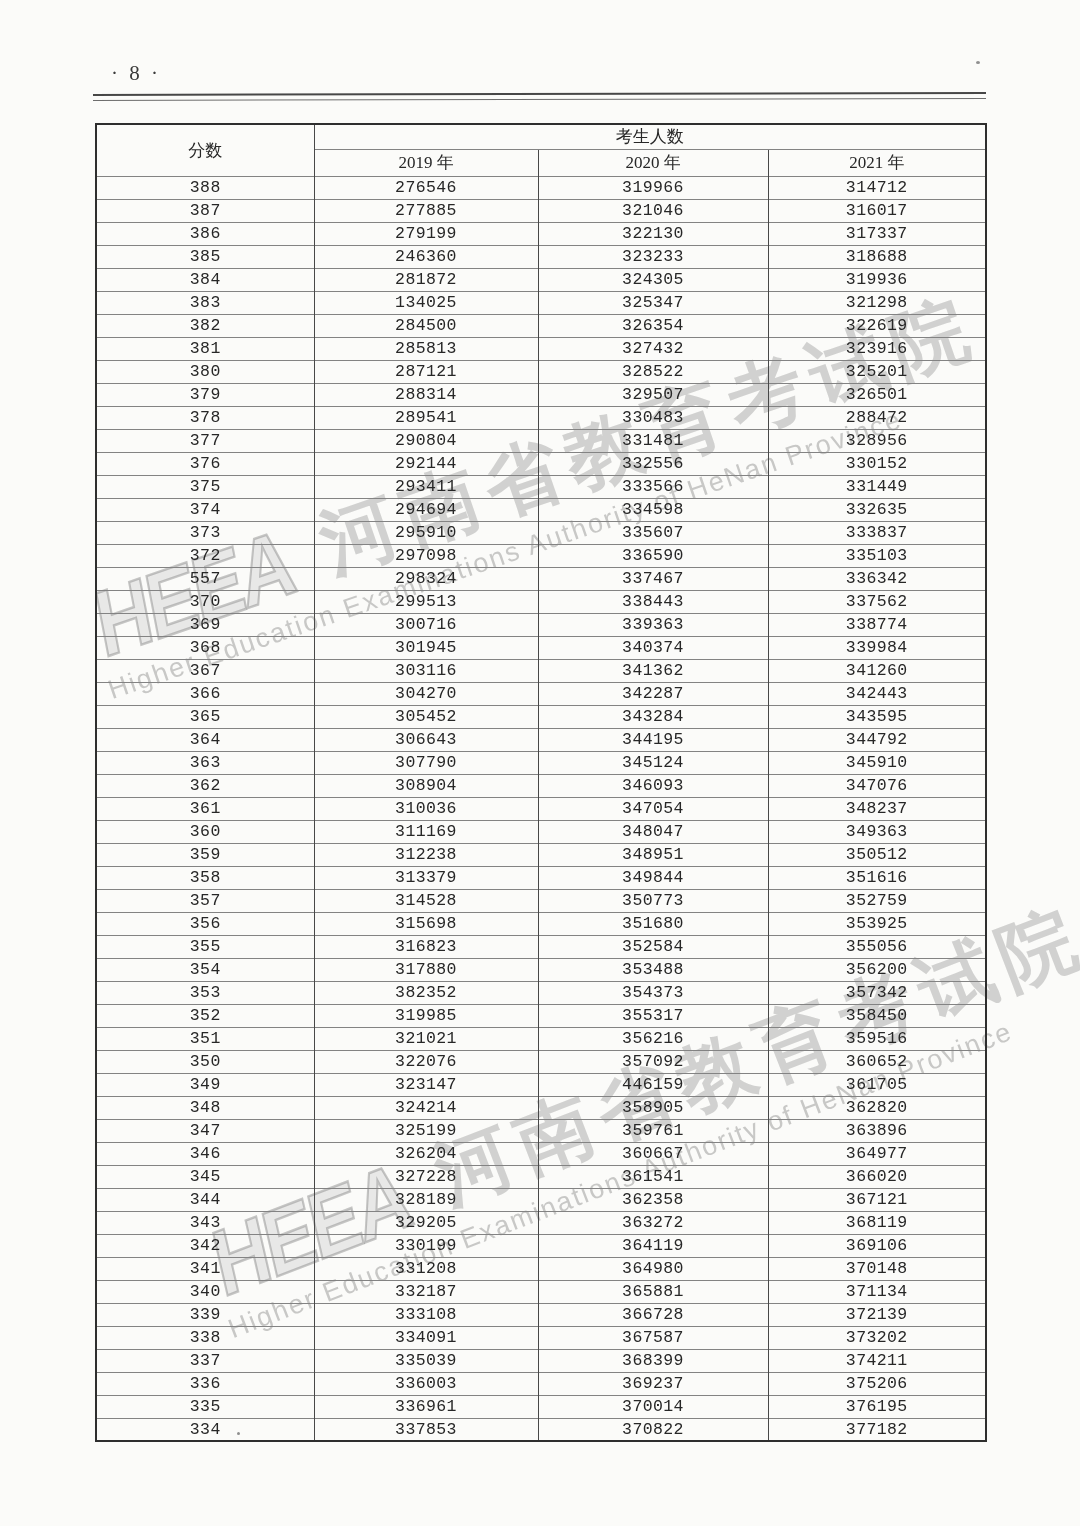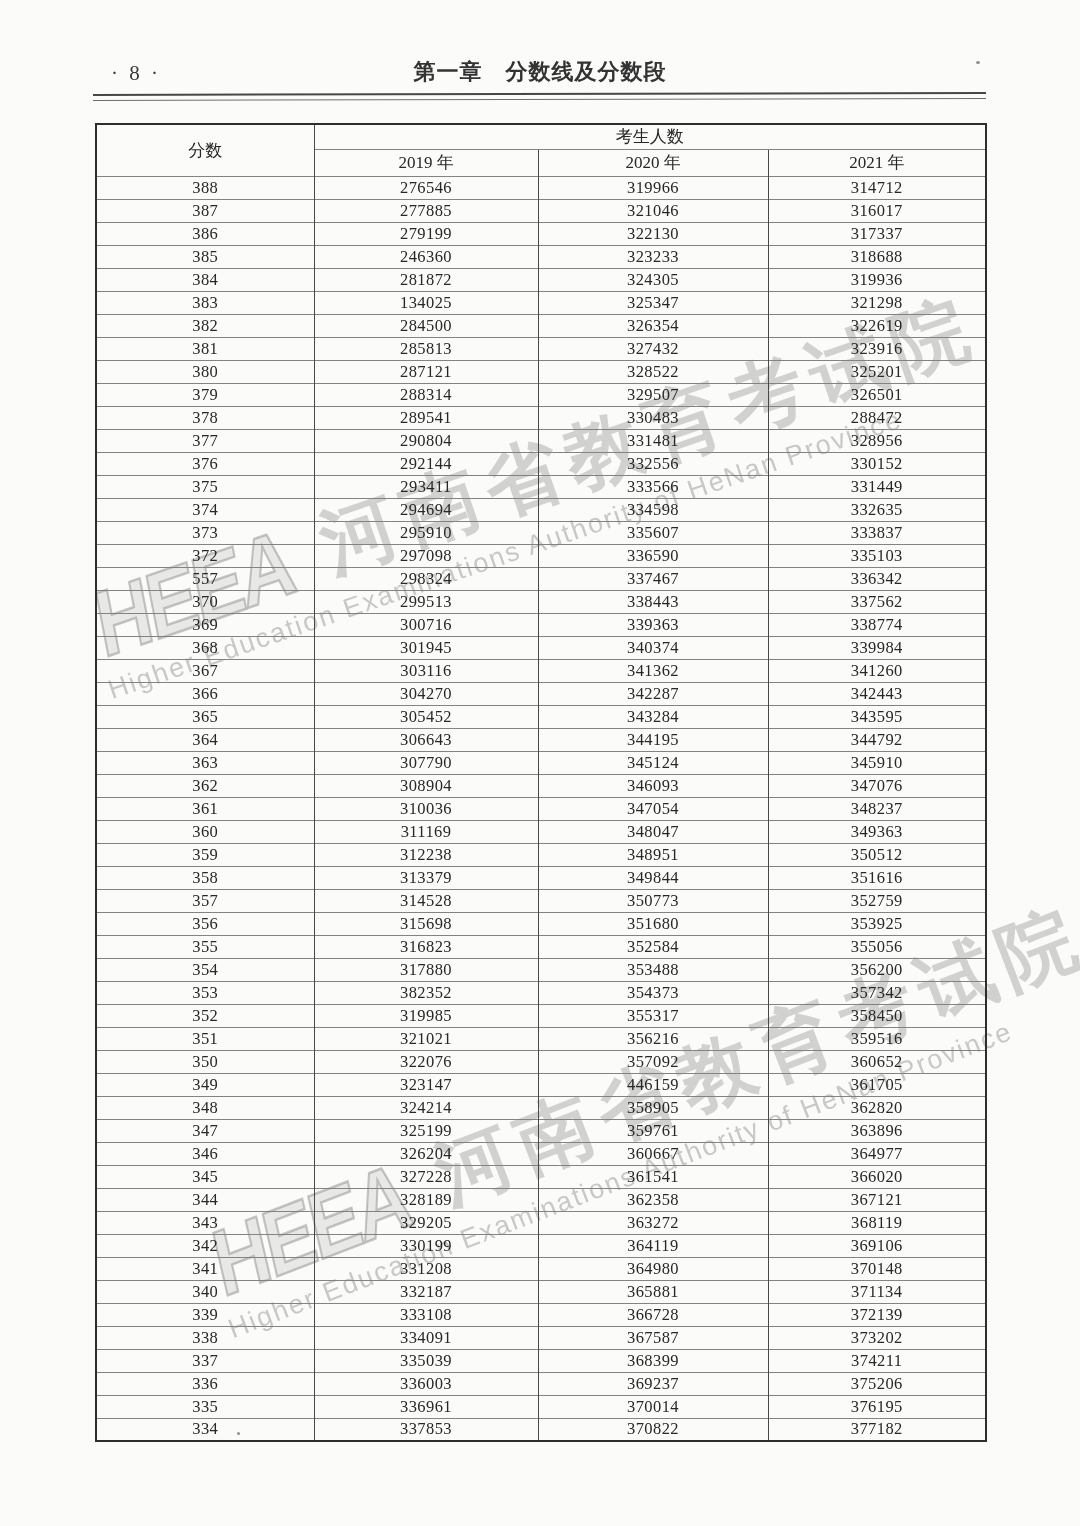--- a/index.html
+++ b/index.html
@@ -111,21 +111,21 @@
     border-top: 1.1px solid #838383;
     padding: 0;
     text-align: center;
     vertical-align: middle;
     font-weight: normal;
     font-size: 17px;
     color: #272727;
   }
   .score-table thead tr.h1 { height: 25px; }
   .score-table thead tr.h2 { height: 27px; }
-  .score-table tbody tr    { height: 23px; }
+  .score-table tbody tr    { height: 23px; font-family: Liberation Mono, monospace; }
   .score-table tbody td {
     font-size: 16.5px;
     letter-spacing: 0.4px;
   }
 
   
   .speck {
     position: absolute;
     background: #8f8f8f;
     border-radius: 50%;
@@ -149,21 +149,20 @@
 
   <div class="wm wm-2">
     <div class="wm-row1">
       <span class="wm-logo">HEEA</span>
       <span class="wm-cn">河南省教育考试院</span>
     </div>
     <div class="wm-row2">Higher Education Examinations Authority of HeNan Province</div>
   </div>
 
   <div class="page-number">· 8 ·</div>
-  <div class="chapter-title">第一章　分数线及分数段</div>
   <div class="header-rule"></div>
 
   <table class="score-table">
     <colgroup>
       <col class="c1">
         <col class="c2">
         <col class="c3">
         <col class="c4">
     </colgroup>
     <thead>

